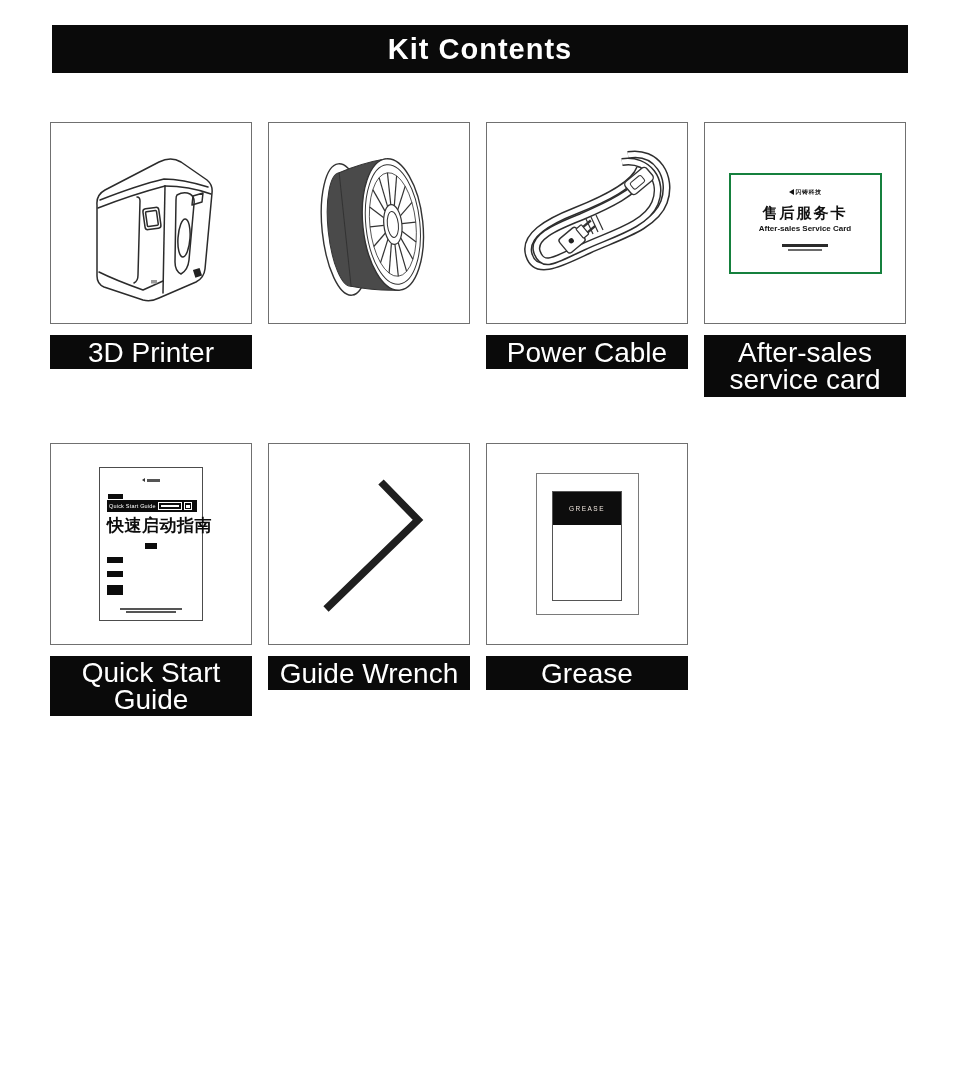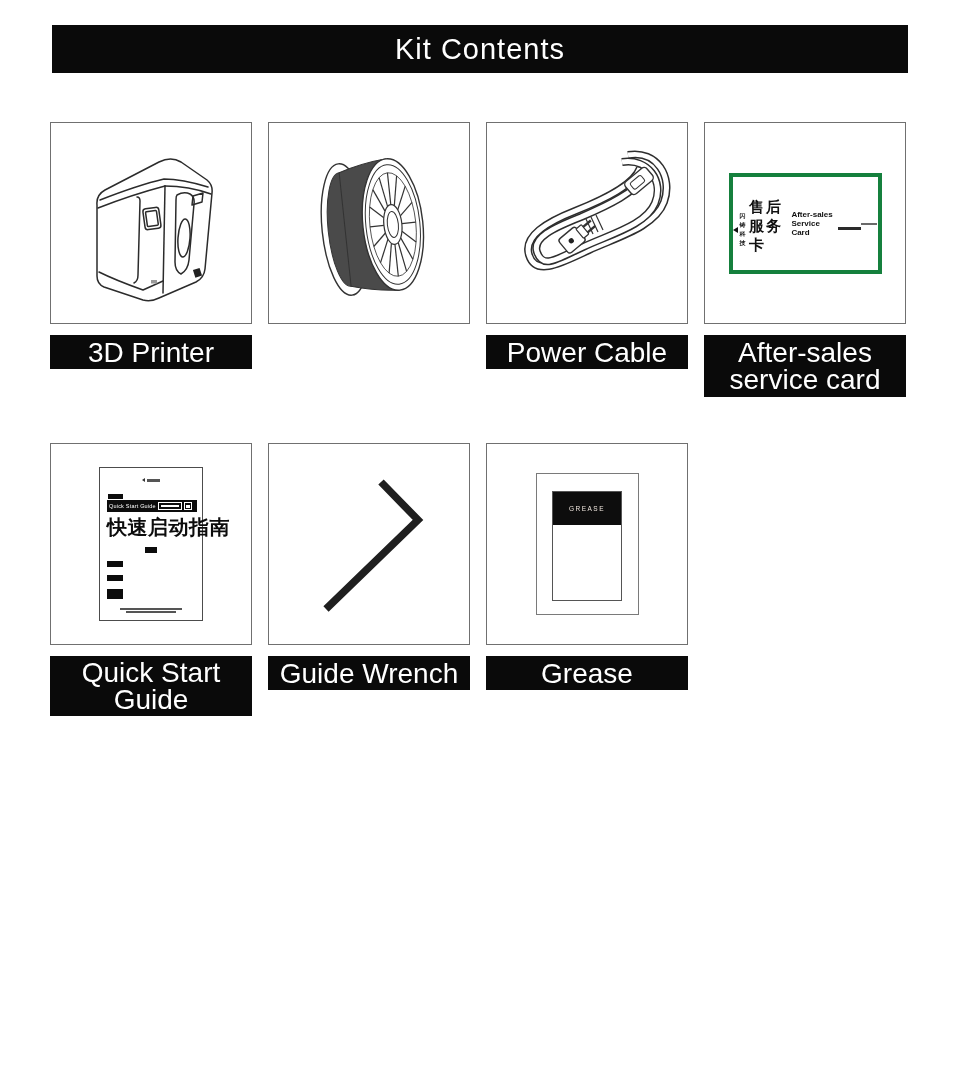--- a/index.html
+++ b/index.html
@@ -5,21 +5,21 @@
   * { box-sizing: border-box; margin: 0; padding: 0; }
   html,body { width: 960px; height: 1068px; background: #ffffff;
               font-family: "Liberation Sans", sans-serif; }
   body { position: relative; overflow: hidden; }
 
   
   .header-bar {
     position: absolute; left: 52px; top: 25px; width: 856px; height: 48px;
     background: #0a0a0a; color: #fff;
     display: flex; align-items: center; justify-content: center;
-    font-size: 29px; font-weight: normal; letter-spacing: 1px;
+    font-size: 29px; font-weight: bold; letter-spacing: 1px;
   }
 
   
   .kit-grid {
     position: absolute; left: 50px; top: 122px;
     display: grid; grid-template-columns: repeat(4, 202px);
     column-gap: 16px; row-gap: 74px; grid-auto-rows: 247px;
   }
   .cell { position: relative; width: 202px; }
   .ibox {
@@ -30,22 +30,22 @@
   .ilabel {
     margin-top: 11px; width: 202px; min-height: 34px;
     background: #0a0a0a; color: #ffffff;
     display: flex; align-items: center; justify-content: center;
     text-align: center; font-size: 28px; line-height: 27px; padding: 3px 8px;
   }
   .ilabel.tall { min-height: 62px; }
 
   
   .svc-card {
-    width: 153px; height: 101px; background: #fff; border: 4px solid #15803d;
-    display: flex; flex-direction: row; align-items: center;
+    width: 153px; height: 101px; background: #fff; border: 2px solid #15803d;
+    display: flex; flex-direction: column; align-items: center;
   }
   .svc-logo { margin-top: 13px; display: flex; align-items: center; gap: 2px; }
   .svc-tri { width: 0; height: 0; border-top: 3px solid transparent;
              border-bottom: 3px solid transparent; border-right: 5px solid #111; }
   .svc-logo-txt { font-size: 6px; font-weight: bold; color: #111; letter-spacing: 0.5px; }
   .svc-cn { margin-top: 7px; font-size: 15px; font-weight: bold; color: #111; letter-spacing: 2px; }
   .svc-en { margin-top: 1px; font-size: 8px; font-weight: bold; color: #111; }
   .svc-bar1 { margin-top: 11px; width: 46px; height: 3px; background: #2a2a2a; }
   .svc-bar2 { margin-top: 2px; width: 34px; height: 2px; background: #6a6a6a; }
 
@@ -63,21 +63,21 @@
     width: 90px; height: 12px; background: #0c0c0c; color: #fff;
     display: flex; align-items: center; gap: 2px; padding: 0 2px;
   }
   .qsg-bar-label { font-size: 5.5px; white-space: nowrap; letter-spacing: 0.2px; }
   .qsg-bar-box1 { width: 24px; height: 8px; border: 0.5px solid #fff;
                   display: flex; align-items: center; justify-content: center; }
   .qsg-bar-box1 i { display: block; width: 18px; height: 2px; background: #fff; }
   .qsg-bar-box2 { width: 8px; height: 8px; border: 0.5px solid #fff;
                   display: flex; align-items: center; justify-content: center; }
   .qsg-bar-box2 i { display: block; width: 4px; height: 3px; background: #fff; }
-  .qsg-title { font-size: 20px; font-weight: bold; color: #0c0c0c;
+  .qsg-title { font-size: 17px; font-weight: bold; color: #0c0c0c;
                letter-spacing: 0.5px; margin-top: 2px; white-space: nowrap; }
   .qsg-chip { width: 12px; height: 6px; background: #0c0c0c; margin: 6px auto 0 auto; }
   .qsg-sec { display: flex; margin-top: 8px; }
   .qsg-tag { flex: none; width: 16px; height: 6px; background: #0c0c0c; margin-right: 4px; }
   .qsg-tag.big { height: 10px; }
   .qsg-lines { flex: 1; padding-top: 1px; }
   .tl { height: 2px; background: #3c3c3c; margin-bottom: 2px; }
   .tl.w90 { width: 90%; } .tl.w100 { width: 100%; } .tl.w80 { width: 80%; }
   .tl.w60 { width: 60%; } .tl.w70 { width: 70%; }
   .qsg-foot { position: absolute; bottom: 6px; left: 0; width: 100%;

